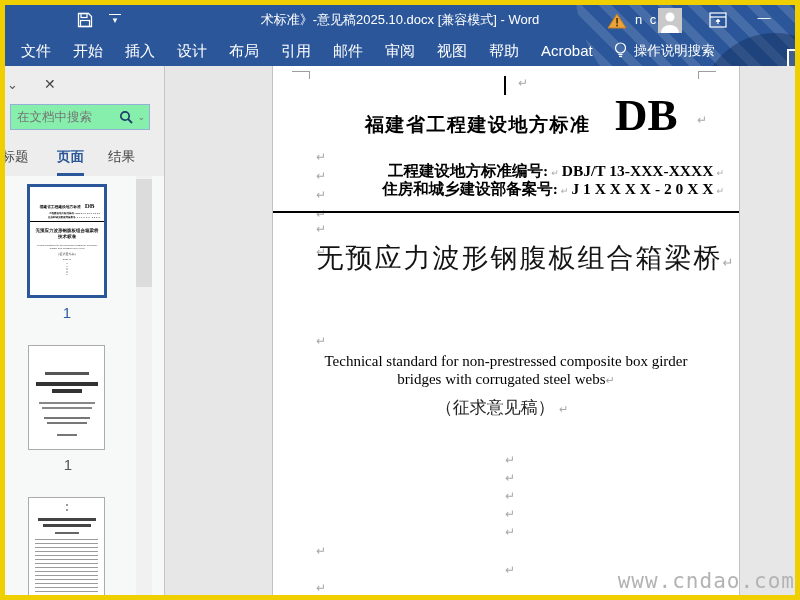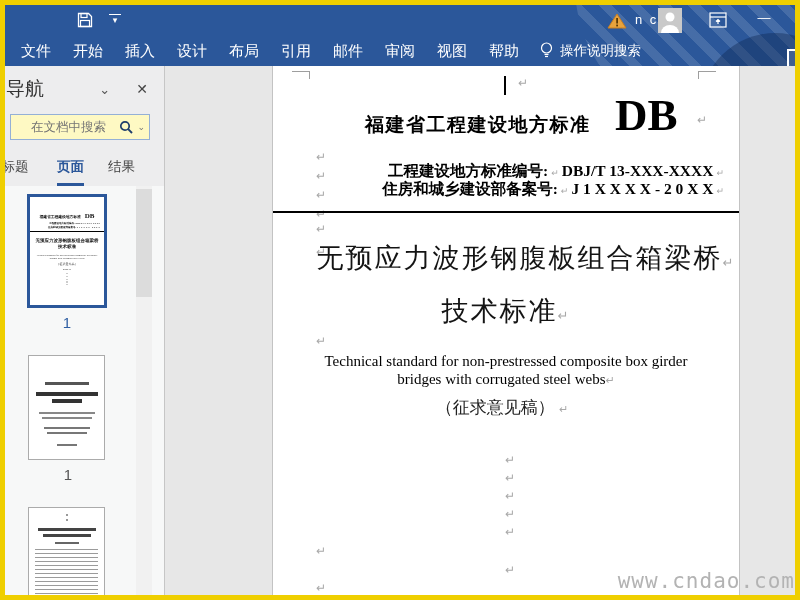--- a/index.html
+++ b/index.html
@@ -47,22 +47,22 @@
   .tellme svg { margin-right:7px; }
   
   .content { position:absolute; left:0; top:61px; right:0; bottom:0; display:flex; }
   
   .navpane { position:relative; width:160px; background:#EDEDEE; border-right:1px solid #C6C6C6;
     display:flex; flex-direction:column; overflow:hidden; flex:none; }
   .nav-header { display:flex; align-items:center; padding:10px 16px 6px 2px; }
   .nav-title { flex:1; font-size:19px; color:#333; margin-left:-1px; }
   .nav-chevron { color:#555; font-size:13px; margin-right:26px; }
   .nav-close { color:#444; font-size:14px; }
-  .searchbox { margin:6px 14px 4px 5px; height:26px; background:#fef9c3; border:1px solid #94B0D6;
-    display:flex; align-items:center; padding:0 4px 0 20px; }
+  .searchbox { margin:6px 14px 4px 5px; height:26px; background:#86efac; border:1px solid #94B0D6;
+    display:flex; align-items:center; padding:0 4px 0 6px; }
   .searchbox input { flex:1; min-width:0; border:none; outline:none; font-size:12.5px; color:#555;
     font-family:"Liberation Sans",sans-serif; background:transparent; }
   .searchbox input::placeholder { color:#757575; opacity:1; }
   .search-drop { color:#777; font-size:9px; margin-left:3px; }
   .navtabs { display:flex; margin:10px 0 0 -8px; }
   .navtab { font-size:13.5px; color:#444; padding:4px 0 7px 0; margin-right:24px; text-align:center; }
   .navtab.active { color:#2B579A; font-weight:bold; border-bottom:3px solid #2B579A;font-family:Liberation Mono, monospace; }
   .navtab:first-child { width:36px; overflow:hidden; }
   
   .thumbs { position:relative; flex:1; background:#F7F8F8; overflow:hidden; }
@@ -138,20 +138,21 @@
 
     <div class="titlebar">
       <div class="save-btn">
         <svg width="16" height="16" viewBox="0 0 16 16">
           <path d="M1.5 1.5 h10 l3 3 v10 h-13 z" fill="none" stroke="#fff" stroke-width="1.3"></path>
           <rect x="4" y="1.5" width="6" height="4" fill="none" stroke="#fff" stroke-width="1.2"></rect>
           <rect x="3.5" y="8.5" width="9" height="6" fill="none" stroke="#fff" stroke-width="1.2"></rect>
         </svg>
       </div>
       <div class="qat-drop">▾</div>
+      <div class="doc-title">术标准》-意见稿2025.10.docx [兼容模式] - Word</div>
       <div class="warn-icon">
         <svg width="20" height="16" viewBox="0 0 20 16">
           <path d="M10 1 L19 15 H1 Z" fill="#E8A33D" stroke="#C87E22" stroke-width="1"></path>
           <rect x="9.2" y="5" width="1.8" height="5.5" fill="#5b3a06"></rect>
           <rect x="9.2" y="11.6" width="1.8" height="1.8" fill="#5b3a06"></rect>
         </svg>
       </div>
       <div class="account-name">n c</div>
       <div class="avatar">
         <svg width="24" height="25" viewBox="0 0 24 25">
@@ -173,37 +174,37 @@
       <div class="rtab">文件</div>
       <div class="rtab">开始</div>
       <div class="rtab">插入</div>
       <div class="rtab">设计</div>
       <div class="rtab">布局</div>
       <div class="rtab">引用</div>
       <div class="rtab">邮件</div>
       <div class="rtab">审阅</div>
       <div class="rtab">视图</div>
       <div class="rtab">帮助</div>
+      <div class="rtab">Acrobat</div>
       <div class="tellme">
         <svg width="13" height="17" viewBox="0 0 13 17">
           <circle cx="6.5" cy="6" r="5" fill="none" stroke="#fff" stroke-width="1.2"></circle>
           <line x1="4.5" y1="12.5" x2="8.5" y2="12.5" stroke="#fff" stroke-width="1.2"></line>
           <line x1="5" y1="14.5" x2="8" y2="14.5" stroke="#fff" stroke-width="1.2"></line>
         </svg>
         <span>操作说明搜索</span>
       </div>
     </div>
     <div class="partial-box"></div>
   </div>
 
   <div class="content">
 
     <div class="navpane">
       <div class="nav-header">
-        <div class="nav-title">导航</div>
         <div class="nav-chevron">⌄</div>
         <div class="nav-close">✕</div>
       </div>
       <div class="searchbox">
         <input type="text" placeholder="在文档中搜索" style="">
         <svg width="15" height="15" viewBox="0 0 15 15">
           <circle cx="6" cy="6" r="4.2" fill="none" stroke="#1E3D6B" stroke-width="1.7"></circle>
           <line x1="9.2" y1="9.2" x2="13" y2="13" stroke="#1E3D6B" stroke-width="1.9"></line>
         </svg>
         <span class="search-drop">⌄</span>
@@ -297,23 +298,20 @@
         </div>
 
         <div class="rule"></div>
 
         <span class="pmark" style="left:43px;top:157px;">↵</span>
         <span class="pmark" style="left:43px;top:180px;">↵</span>
 
         <div class="title-cn t1">
           <span>无预应力波形钢腹板组合箱梁桥</span><span class="pmark-inline">↵</span>
         </div>
-        <div class="title-cn t2">
-          <span>技术标准</span><span class="pmark-inline">↵</span>
-        </div>
 
         <span class="pmark" style="left:43px;top:269px;">↵</span>
 
         <div class="title-en e1">Technical standard for non-prestressed composite box girder</div>
         <div class="title-en e2">
           <span>bridges with corrugated steel webs</span><span class="pmark-inline" style="font-size:11px;">↵</span>
         </div>
 
         <div class="draft">
           <span>（征求意见稿）</span> <span class="pmark-inline" style="font-size:11px;">↵</span>

